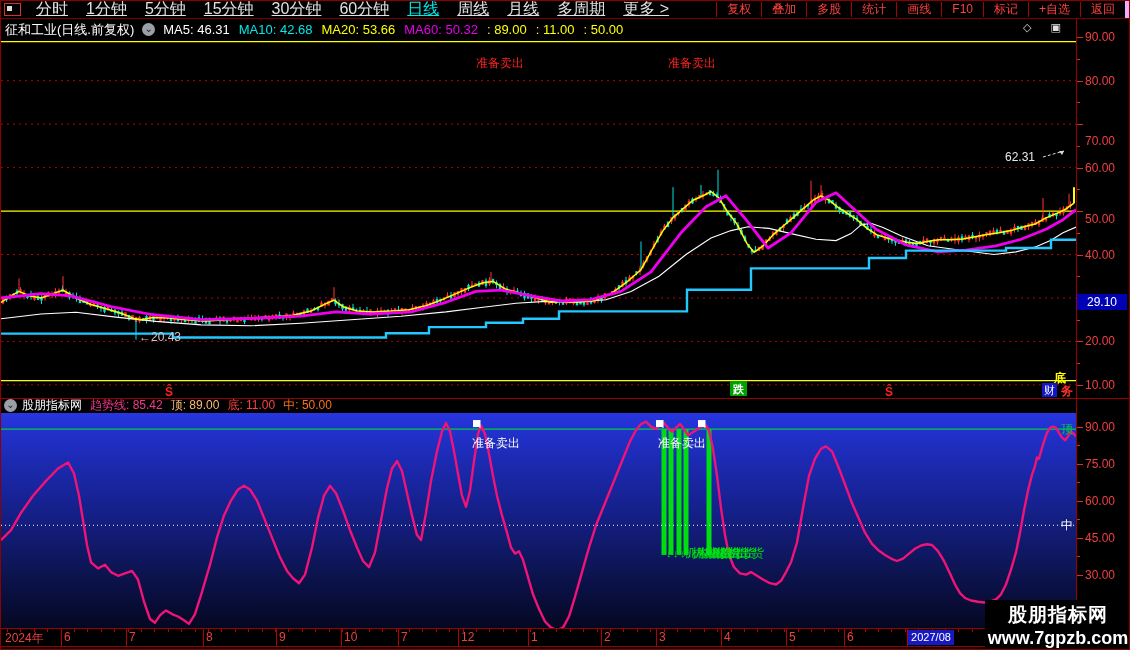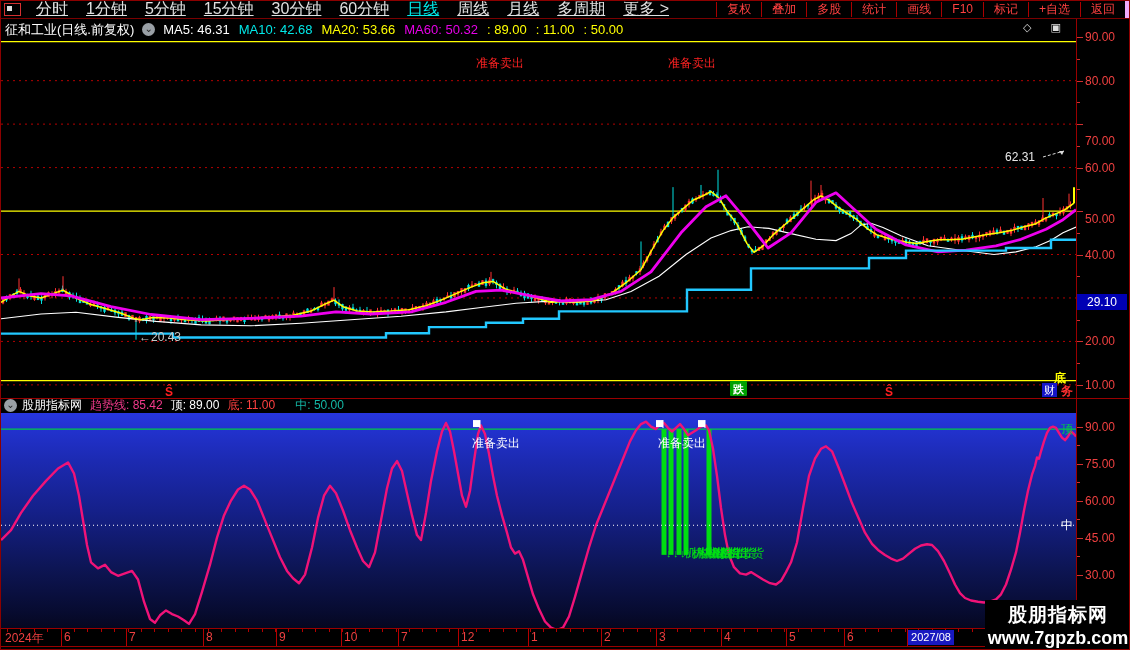--- a/index.html
+++ b/index.html
@@ -778,21 +778,21 @@
       <div class="tickmark" style="top: 300.69px; width: 3px;"></div>
       <div class="tickmark" style="top: 322.42px; width: 6px;"></div>
       <div class="tickmark" style="top: 344.15px; width: 3px;"></div>
       <div class="tickmark" style="top: 365.88px; width: 6px;"></div>
       <div class="price-badge" style="top: 274.871px;">29.10</div>
     </div>
 
   <div class="ind-header">
     <span class="chev-circle" style="margin:0 5px 0 0;">⌄</span>
     <span>股朋指标网</span>
-    <span id="indLegend"><span style="color: rgb(242, 58, 140);">趋势线: 85.42</span><span style="color: #ffffff; text-align: right;">顶: 89.00</span><span style="color: rgb(255, 64, 64);">底: 11.00</span><span style="color: #14b8a6; margin-left: 12px;">中: 50.00</span></span>
+    <span id="indLegend"><span style="color: rgb(242, 58, 140);">趋势线: 85.42</span><span style="color: #fdba74; text-align: right;">顶: 89.00</span><span style="color: rgb(255, 64, 64);">底: 11.00</span><span style="color: #f97316;">中: 50.00</span></span>
   </div>
 
   <div class="ind-plot">
     <svg id="indSvg" width="1075" height="216">
         <rect x="660.5" y="16.066700000000026" width="5" height="125.80170000000004" fill="#00dd11"></rect>
         <rect x="667.5" y="16.066700000000026" width="5" height="125.80170000000004" fill="#00dd11"></rect>
         <rect x="675.5" y="16.066700000000026" width="5" height="125.80170000000004" fill="#00dd11"></rect>
         <rect x="682.5" y="16.066700000000026" width="5" height="125.80170000000004" fill="#00dd11"></rect>
         <rect x="705.5" y="16.066700000000026" width="5" height="125.80170000000004" fill="#00dd11"></rect>
         <line x1="0" y1="16.066700000000026" x2="1075" y2="16.066700000000026" stroke="#00cc44" stroke-width="1.3"></line>

